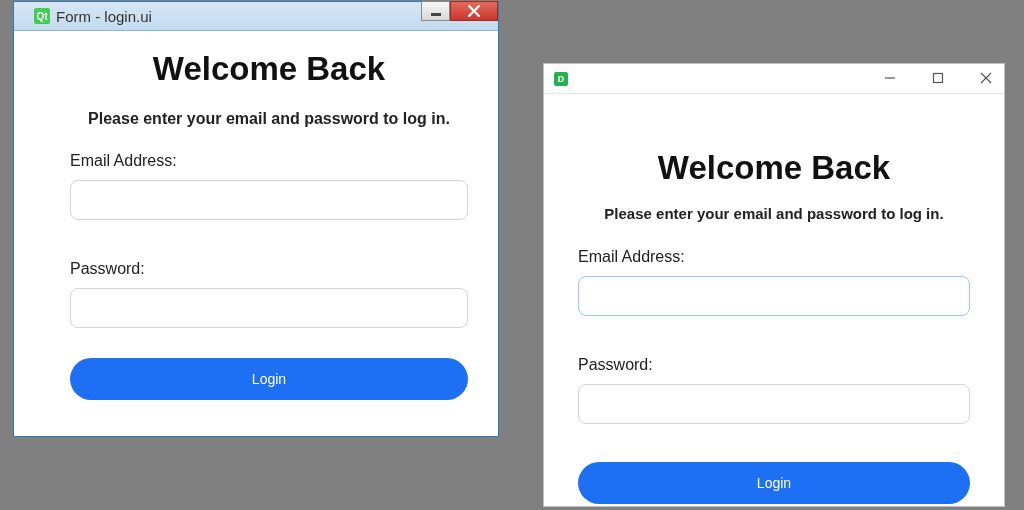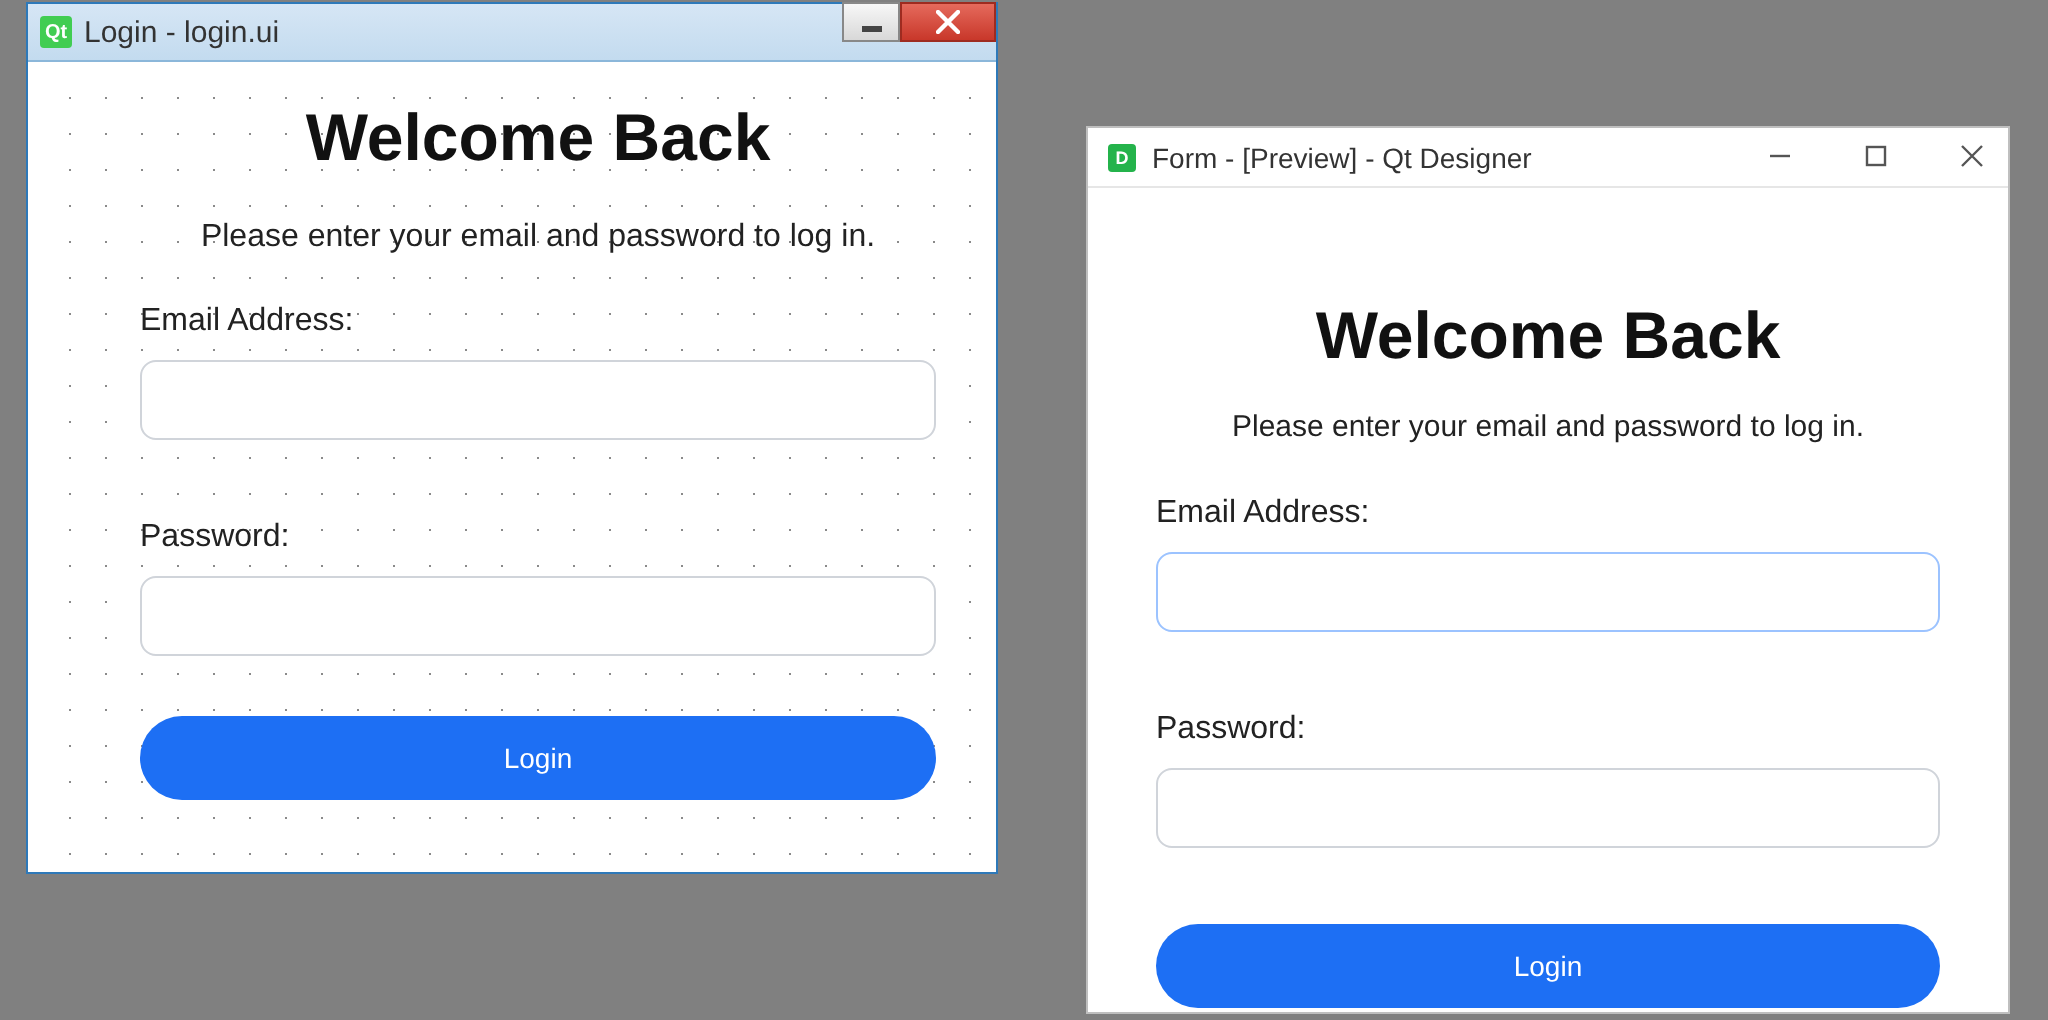--- a/index.html
+++ b/index.html
@@ -31,20 +31,21 @@
       padding-left: 6px;
       position: relative;
     }
     .qt-icon {
       width: 16px; height: 16px;
       background: #41cd52;
       border-radius: 2px;
       display: flex; align-items: center; justify-content: center;
       font-size: 10px; font-weight: 700; color: #fff;
       margin-right: 6px;
+      margin-left: 14px;
     }
     .title-text-left {
       font-size: 15px; color: #333;
     }
     .winctrls-left {
       position: absolute; right: 0; top: -1px; display:flex;
     }
     .btn-min, .btn-close {
       height: 20px; border: 1px solid #888;
       display:flex; align-items:center; justify-content:center;
@@ -83,20 +84,21 @@
       font-size:33px;
       font-weight:700;
       color:#111;
       margin: 32px 0 18px;
     }
     .subtext {
       text-align:center;
       font-size:16px;
       color:#222;
       margin-bottom: 28px;
+      font-weight: bold;
     }
     .field-label {
       font-size:16px;
       color:#222;
       margin: 24px 0 10px;
     }
     .input {
       width:100%; height:40px;
       border:1px solid #d0d4da;
       border-radius:8px;
@@ -159,21 +161,21 @@
     .win-right .heading { margin: 20px 0 18px; }
     .win-right .subtext { margin-bottom: 26px; font-size:15px;}
     .win-right .login-btn { margin-top: 22px; }
   </style>
 </head>
 <body>
 
 <div class="win-left">
   <div class="titlebar-left">
     <div class="qt-icon">Qt</div>
-    <div class="title-text-left">Login - login.ui</div>
+    <div class="title-text-left">Form - login.ui</div>
     <div class="winctrls-left">
       <div class="btn-min">
           <span></span>
         </div>
       <div class="btn-close">
         <svg viewBox="0 0 12 12">
           <path d="M1 1 L11 11 M11 1 L1 11" stroke="#fff" stroke-width="2.2" stroke-linecap="round"></path>
         </svg>
       </div>
     </div>
@@ -191,21 +193,20 @@
       <input class="input" type="password" value="" style="">
 
       <button class="login-btn">Login</button>
     </div>
   </div>
 </div>
 
 <div class="win-right">
   <div class="titlebar-right">
     <div class="d-icon">D</div>
-    <div class="title-text-right">Form - [Preview] - Qt Designer</div>
     <div class="winctrls-right">
       <div class="wc">
         <svg width="12" height="12">
             <line x1="1" y1="6" x2="11" y2="6" stroke="#555" stroke-width="1.2"></line>
           </svg>
       </div>
       <div class="wc">
         <svg width="12" height="12">
             <rect x="1.5" y="1.5" width="9" height="9" fill="none" stroke="#555" stroke-width="1.2"></rect>
           </svg>

